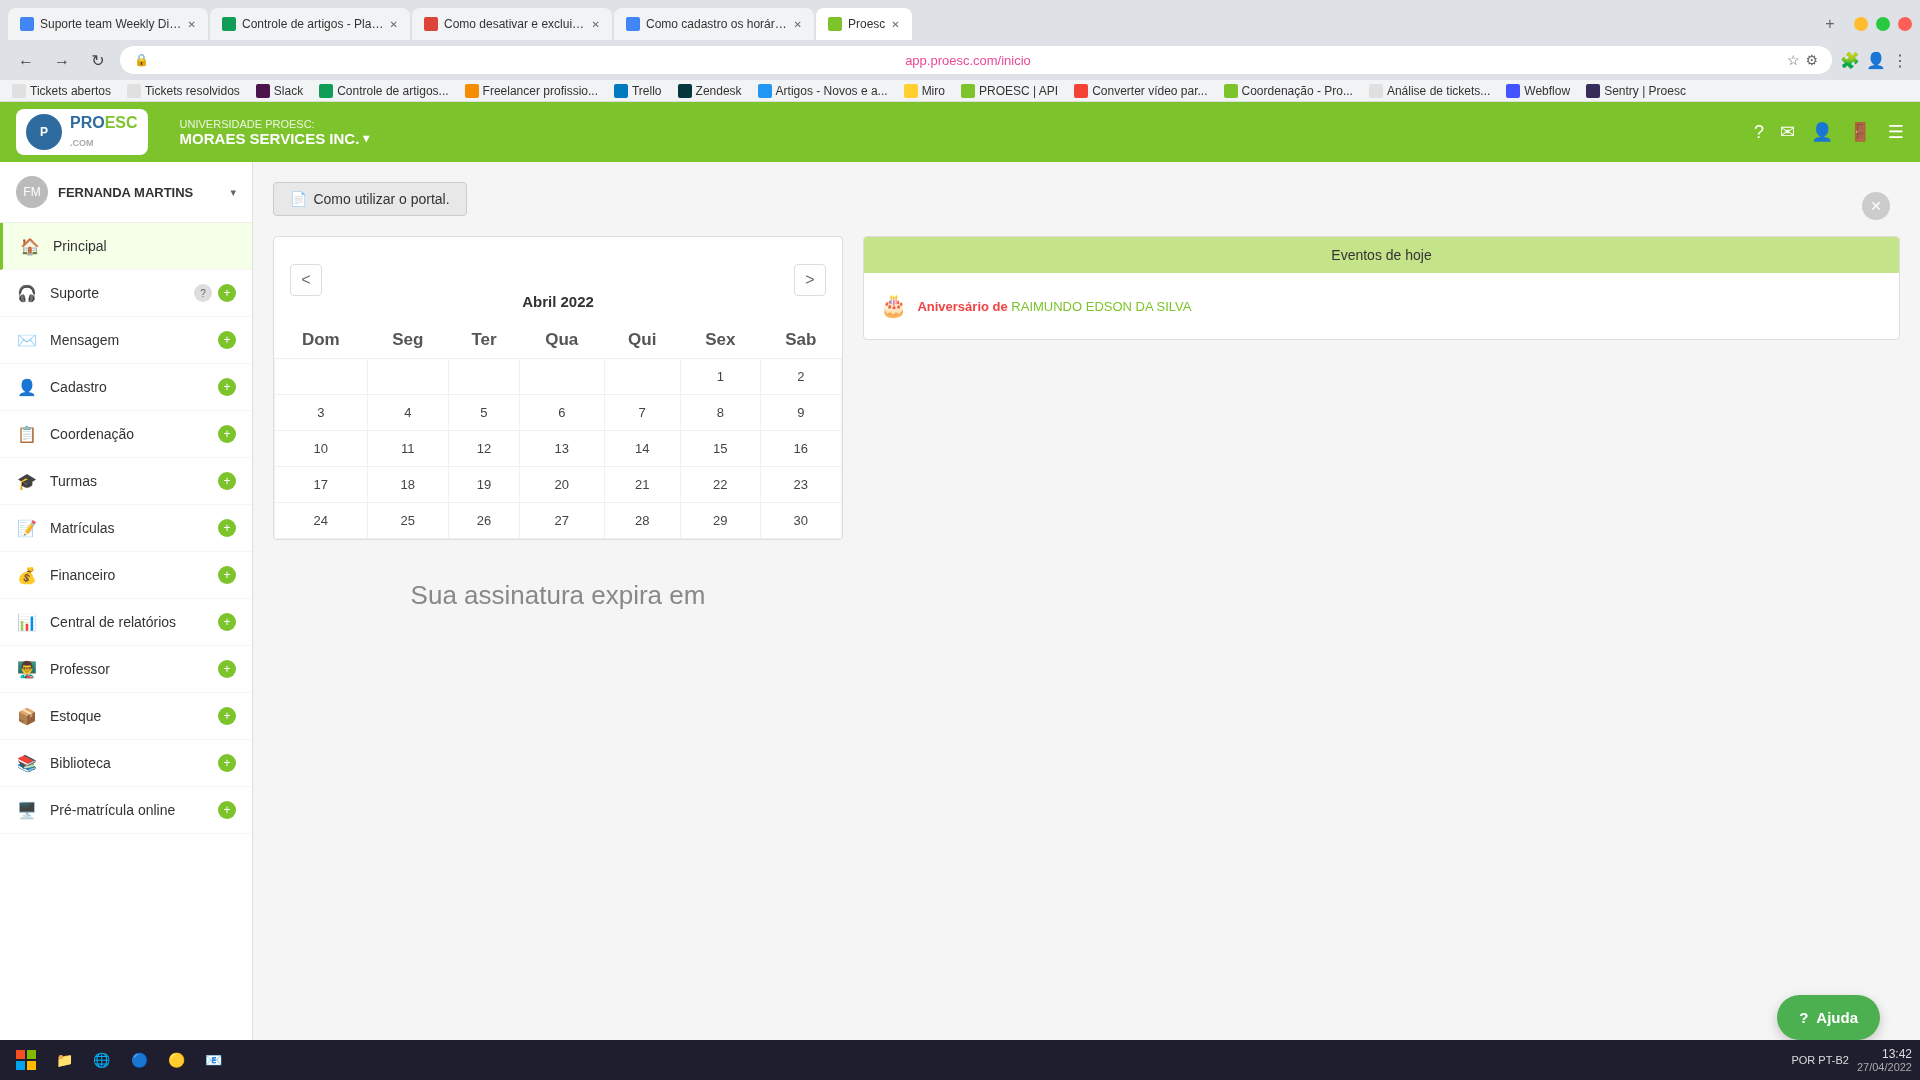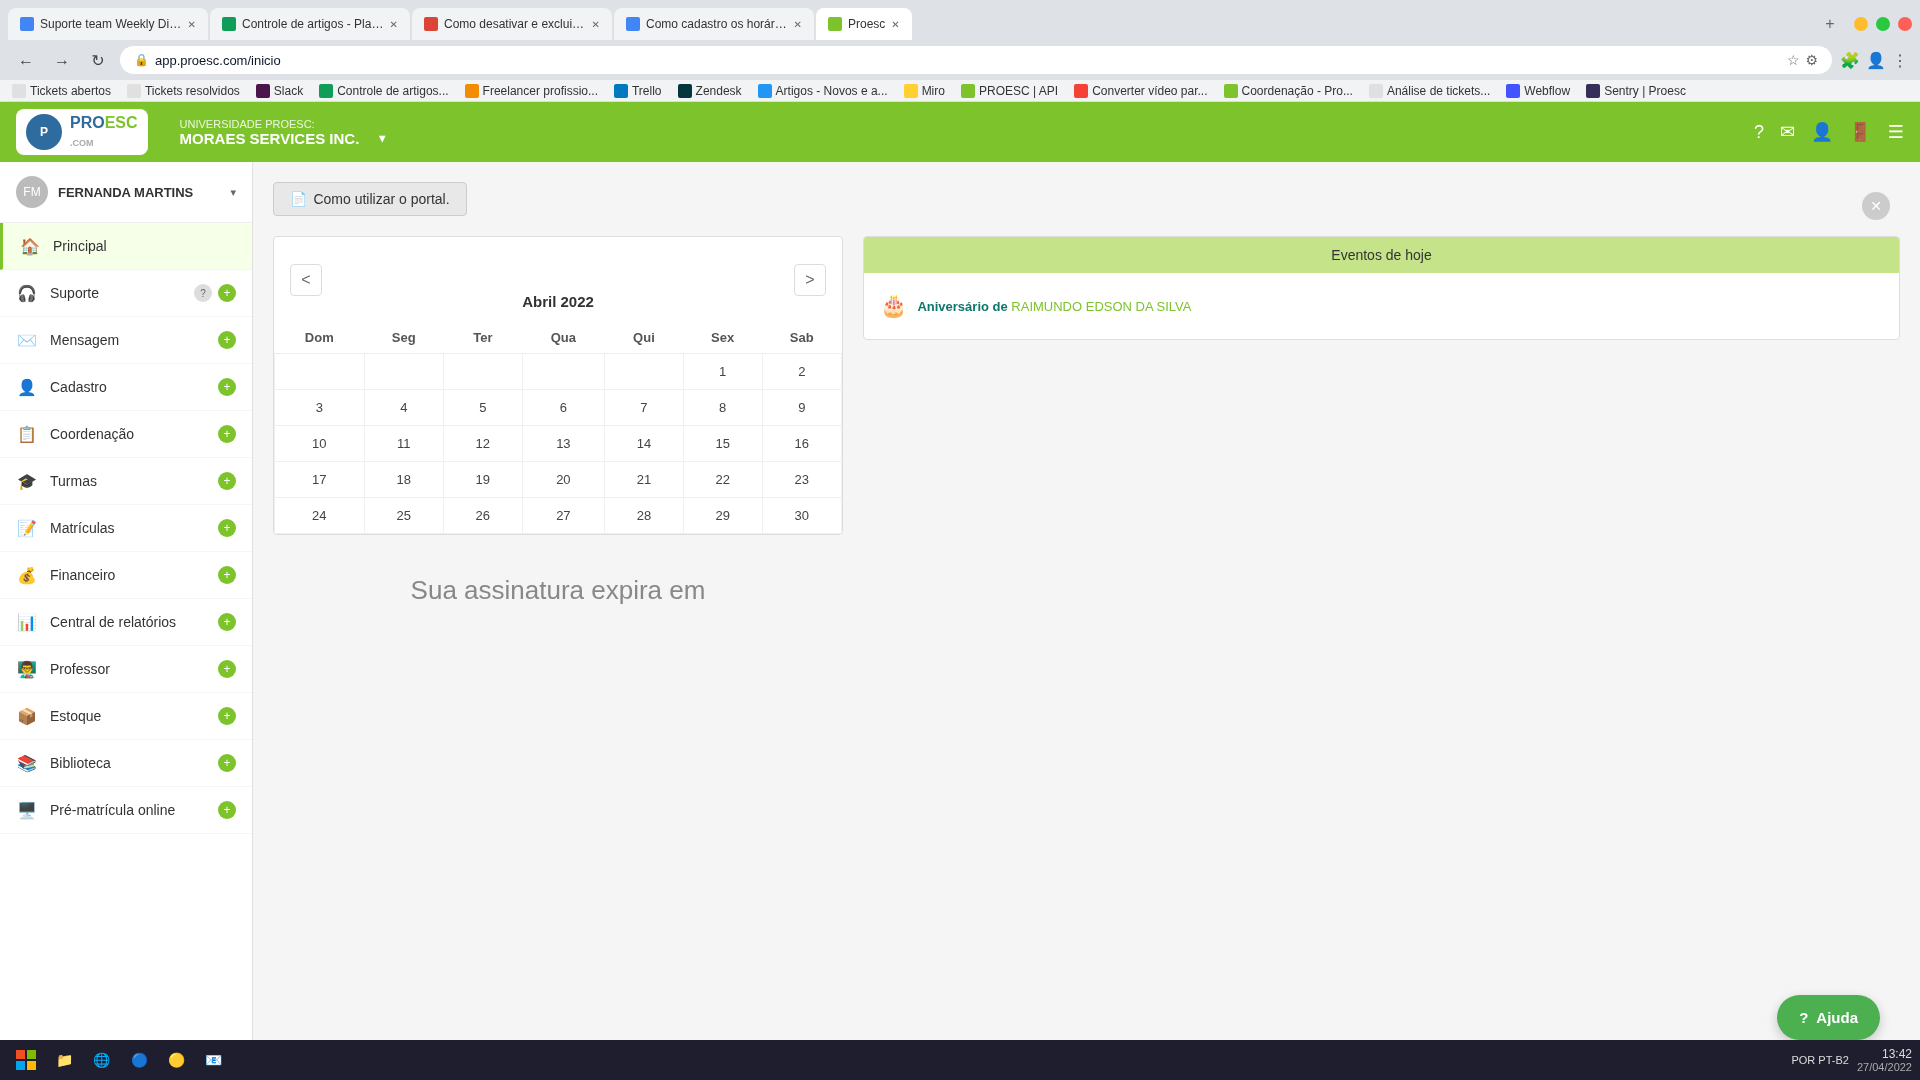--- a/index.html
+++ b/index.html
@@ -11,42 +11,42 @@
     .tab { display: flex; align-items: center; background: #f1f3f4; border-radius: 8px 8px 0 0; padding: 0 12px; height: 32px; font-size: 12px; color: #333; max-width: 200px; gap: 6px; cursor: pointer; }
     .tab.active { background: #fff; }
     .tab-favicon { width: 14px; height: 14px; border-radius: 2px; flex-shrink: 0; }
     .tab-label { overflow: hidden; text-overflow: ellipsis; white-space: nowrap; flex: 1; }
     .tab-close { font-size: 10px; color: #666; cursor: pointer; flex-shrink: 0; }
     .new-tab-btn { width: 28px; height: 28px; display: flex; align-items: center; justify-content: center; font-size: 16px; color: #666; cursor: pointer; border-radius: 50%; }
 
     .address-bar-row { display: flex; align-items: center; background: #dee1e6; padding: 4px 12px; height: 40px; gap: 8px; }
     .nav-btn { width: 28px; height: 28px; display: flex; align-items: center; justify-content: center; font-size: 16px; color: #444; cursor: pointer; border-radius: 50%; }
     .address-bar { flex: 1; background: #fff; border-radius: 20px; height: 28px; display: flex; align-items: center; padding: 0 14px; font-size: 13px; color: #333; gap: 6px; }
-    .address-bar-url { flex: 1; color: #0f172a; }
+    .address-bar-url { flex: 1; color: #ec4899; text-align: center; }
     .address-bar-icons { display: flex; gap: 6px; align-items: center; }
     .addr-icon { font-size: 14px; color: #666; cursor: pointer; }
     .browser-right-icons { display: flex; gap: 6px; align-items: center; }
 
     
     .bookmarks-bar { background: #f1f3f4; height: 22px; display: flex; align-items: center; padding: 0 12px; gap: 16px; font-size: 12px; color: #333; border-bottom: 1px solid #ddd; }
     .bookmark-item { display: flex; align-items: center; gap: 4px; cursor: pointer; white-space: nowrap; }
     .bk-favicon { width: 14px; height: 14px; border-radius: 2px; }
 
     
     .app-container { display: flex; flex-direction: column; height: calc(1080px - 110px); }
 
     
     .app-header { background: #7dc32b; display: flex; align-items: center; height: 60px; padding: 0 16px; gap: 16px; }
     .logo-area { display: flex; align-items: center; gap: 8px; background: #fff; border-radius: 8px; padding: 4px 10px; height: 46px; }
     .logo-icon { width: 36px; height: 36px; background: #2e6b9e; border-radius: 50%; display: flex; align-items: center; justify-content: center; color: #fff; font-weight: bold; font-size: 12px; }
     .logo-text { font-weight: bold; font-size: 16px; color: #2e6b9e; }
     .logo-text span { color: #7dc32b; }
     .header-university { flex: 1; padding-left: 16px; }
     .header-university-label { font-size: 11px; color: #fff; opacity: 0.85; }
-    .header-university-name { font-size: 15px; color: #fff; font-weight: bold; display: flex; align-items: center; gap: 20px; cursor: pointer; }
+    .header-university-name { font-size: 15px; color: #fff; font-weight: bold; display: flex; align-items: center; gap: 4px; cursor: pointer; }
     .header-right-icons { display: flex; align-items: center; gap: 16px; }
     .header-icon { color: #fff; font-size: 18px; cursor: pointer; }
 
     
     .body-layout { display: flex; flex: 1; overflow: hidden; }
 
     
     .sidebar { width: 253px; background: #fff; border-right: 1px solid #e0e0e0; display: flex; flex-direction: column; overflow-y: auto; }
     .sidebar-user { display: flex; align-items: center; gap: 10px; padding: 14px 16px; border-bottom: 1px solid #eee; cursor: pointer; }
     .sidebar-user-avatar { width: 32px; height: 32px; background: #bbb; border-radius: 50%; display: flex; align-items: center; justify-content: center; color: #fff; font-size: 12px; }
@@ -74,31 +74,31 @@
     .content-columns { display: flex; gap: 20px; }
     .left-panel { flex: 0 0 570px; }
     .right-panel { flex: 1; }
 
     
     .calendar-card { background: #fff; border-radius: 4px; border: 1px solid #ddd; overflow: hidden; }
     .calendar-header { display: flex; align-items: center; justify-content: space-between; padding: 12px 16px; }
     .cal-nav-btn { background: none; border: 1px solid #ddd; border-radius: 4px; width: 32px; height: 32px; cursor: pointer; font-size: 16px; color: #666; display: flex; align-items: center; justify-content: center; }
     .cal-title { font-weight: bold; font-size: 15px; color: #333; margin-top: 44px; }
     .calendar-grid { width: 100%; border-collapse: collapse; }
-    .calendar-grid th { padding: 8px; text-align: center; font-size: 13px; color: #555; font-weight: bold; border-bottom: 1px solid #eee; }
+    .calendar-grid th { padding: 8px; text-align: center; font-size: 17px; color: #555; font-weight: bold; border-bottom: 1px solid #eee; }
     .calendar-grid td { padding: 10px 12px; text-align: center; font-size: 13px; color: #444; border: 1px solid #f0f0f0; }
 
     
     .events-card { background: #fff; border: 1px solid #ddd; border-radius: 4px; overflow: hidden; }
     .events-header { background: #c5e48a; padding: 10px 16px; font-size: 14px; font-weight: normal; color: #333; text-align: center; }
     .events-body { padding: 12px 16px; }
     .event-item { display: flex; align-items: center; gap: 10px; padding: 8px 0; }
     .event-icon { font-size: 22px; }
     .event-text { font-size: 13px; color: #333; }
-    .event-text strong { color: #0f766e; }
+    .event-text strong { color: #ef4444; }
     .event-text a { color: #7dc32b; text-decoration: none; font-weight: normal; }
 
     
     .subscription-notice { text-align: center; padding: 40px 20px; font-size: 26px; color: #888; font-weight: 300; }
 
     
     .help-float { position: fixed; bottom: 40px; right: 40px; background: #4caf50; color: #fff; border-radius: 30px; padding: 14px 22px; font-size: 15px; font-weight: bold; cursor: pointer; display: flex; align-items: center; gap: 8px; box-shadow: 0 4px 12px rgba(0,0,0,0.2); z-index: 100; }
 
     
     .taskbar { background: #1e1e2e; height: 40px; display: flex; align-items: center; padding: 0 8px; gap: 4px; position: fixed; bottom: 0; width: 1920px; z-index: 200; }

